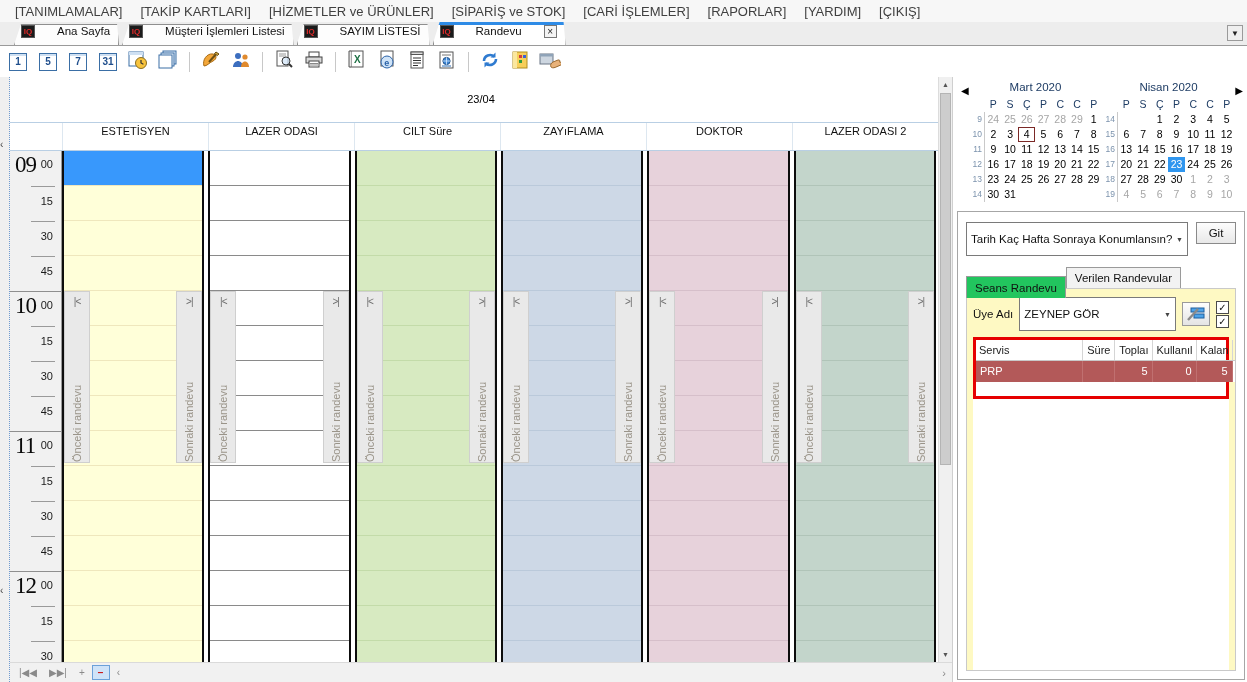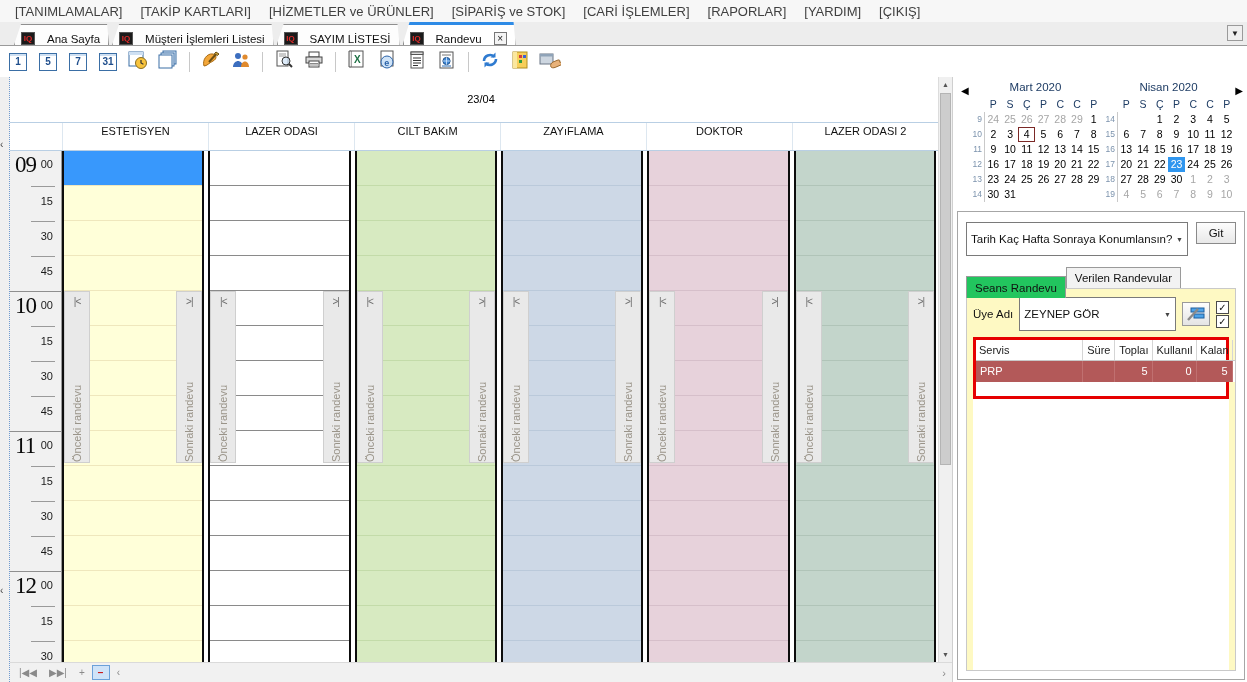--- a/index.html
+++ b/index.html
@@ -6,21 +6,21 @@
   html,body { width:1247px; height:682px; overflow:hidden; }
   body { font-family:"Liberation Sans", sans-serif; font-size:12px; color:#111; background:#fff; }
   #app { width:1247px; height:682px; display:flex; flex-direction:column; background:#fff; }
 
   
   .menubar { height:22px; background:#f7f7f7; display:flex; align-items:center; padding-left:6px; flex:0 0 auto; }
   .menu-item { padding:0 9px; font-size:13px; color:#404040; white-space:nowrap; cursor:default; }
 
   
   .tabstrip { height:24px; background:#ededed; border-bottom:1px solid #9a9a9a; display:flex; align-items:flex-end; padding-left:14px; position:relative; flex:0 0 auto; }
-  .tab { height:21px; background:#fdfdfd; border:1px solid #8f8f8f; border-bottom:none; display:flex; align-items:flex-end; gap:12px; padding:0 8px 0 6px; margin-right:3px; font-size:11.5px; clip-path:polygon(7px 0, calc(100% - 2px) 0, 100% 100%, 0 100%); position:relative; }
+  .tab { height:21px; background:#fdfdfd; border:1px solid #8f8f8f; border-bottom:none; display:flex; align-items:flex-start; gap:22px; padding:0 8px 0 6px; margin-right:3px; font-size:11.5px; clip-path:polygon(7px 0, calc(100% - 2px) 0, 100% 100%, 0 100%); position:relative; }
   .tab.active { height:23px; background:#fff; border-top:3px solid #2e8be6; }
   .iq-badge { width:14px; height:13px; background:#1b1b1b; color:#e02a2a; font-size:8px; font-weight:bold; display:flex; align-items:center; justify-content:center; border:1px solid #555; }
   .tab-close { width:13px; height:13px; border:1px solid #777; background:#f4f4f4; font-size:10px; line-height:11px; text-align:center; color:#222; }
   .tab-overflow { position:absolute; right:4px; top:3px; width:16px; height:16px; border:1px solid #9a9a9a; background:#efefef; font-size:8px; color:#222; display:flex; align-items:center; justify-content:center; }
 
   
   .toolbar { height:31px; background:#fff; display:flex; align-items:center; padding-left:5px; gap:4px; flex:0 0 auto; }
   .tbtn { width:26px; height:24px; display:flex; align-items:center; justify-content:center; }
   .tsep { width:1px; height:20px; background:#c8c8c8; margin:0 4px; }
   .cal-ico { width:18px; height:18px; border:1px solid #3a6ea5; background:#fff; color:#1f4e8c; font-size:10px; font-weight:bold; display:flex; align-items:center; justify-content:center; box-shadow:inset 0 2px 0 #cfe0f2; }
@@ -278,21 +278,21 @@
     </div>
 
     <div class="schedule">
       <div class="sched-date-header">
         <span>23/04</span>
       </div>
       <div class="col-headers">
         <div class="gutter-spacer"></div>
       <div class="col-head">ESTETİSYEN</div>
           <div class="col-head">LAZER ODASI</div>
-          <div class="col-head">CILT BAKıM</div>
+          <div class="col-head">CILT Süre</div>
           <div class="col-head">ZAYıFLAMA</div>
           <div class="col-head">DOKTOR</div>
           <div class="col-head">LAZER ODASI 2</div>
         </div>
       <div class="grid-body">
         <div class="time-gutter">
             <div class="trow hour">
               <span class="hour-num">09</span>
               <span class="min-lbl">00</span>
             </div>

